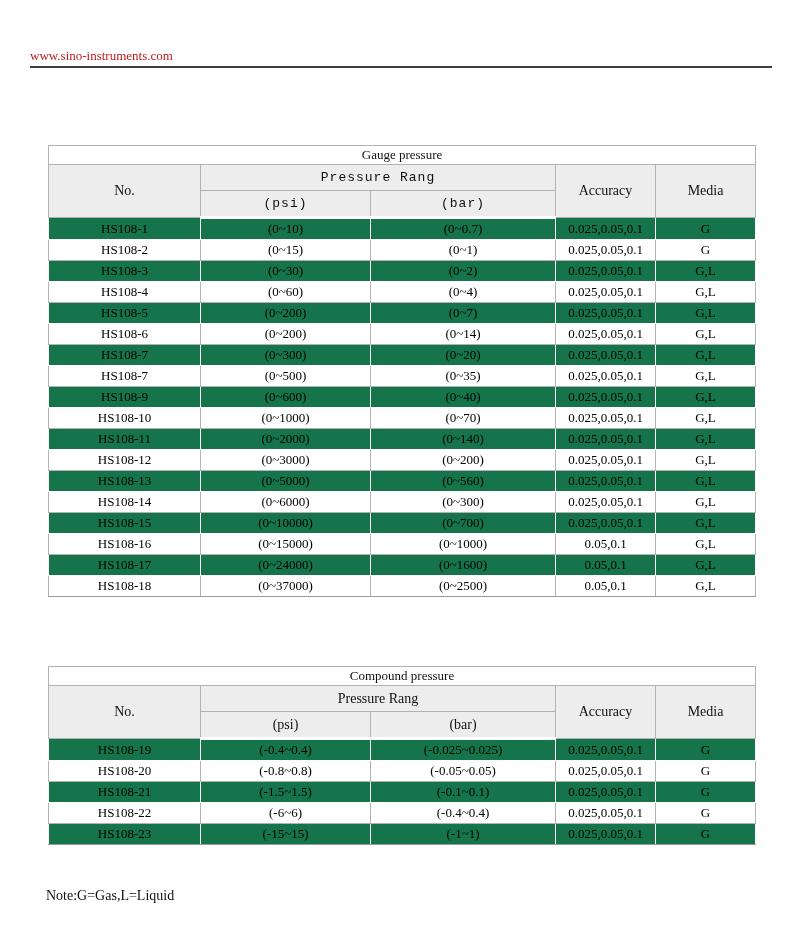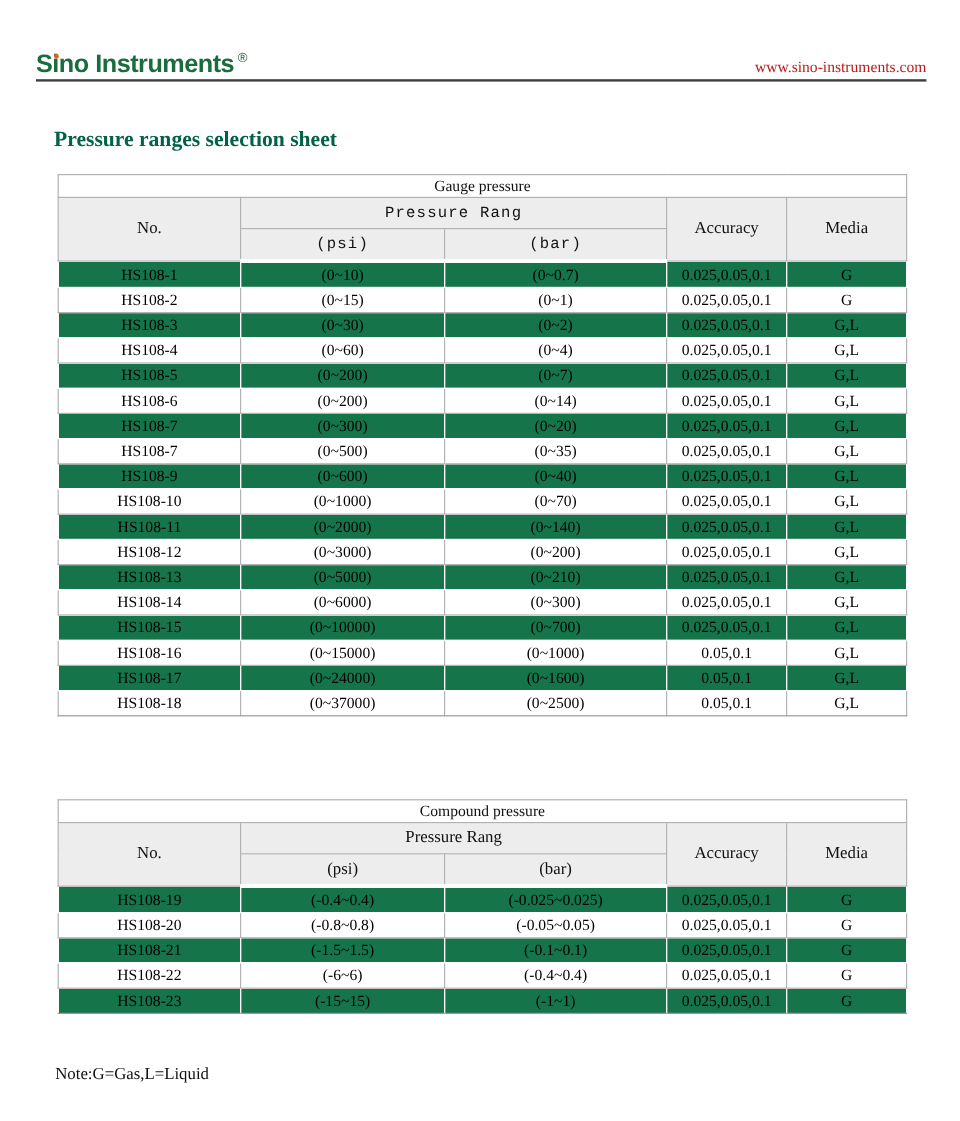--- a/index.html
+++ b/index.html
@@ -40,27 +40,23 @@
   .sheet tbody tr:last-child td{border-bottom-color:#9a9a9a;}
   
   .note{position:absolute;left:46px;top:888px;font-size:14px;color:#101010;text-align:right;}
 </style>
 </head>
 <body>
 
 <div class="page">
 
   <div class="topbar">
-    <div class="logo">
-      <span>Sino Instruments</span><span class="reg">®</span>
-    </div>
     <div class="website">www.sino-instruments.com</div>
   </div>
 
-  <h1 class="page-title">Pressure ranges selection sheet</h1>
 
   <table class="sheet mono-head" style="top:145px;">
     <colgroup>
       <col style="width:152px">
         <col style="width:170px">
         <col style="width:185px">
         <col style="width:100px">
         <col style="width:100px">
     </colgroup>
     <thead>
@@ -159,21 +155,21 @@
         <tr>
           <td>HS108-12</td>
           <td>(0~3000)</td>
           <td>(0~200)</td>
           <td>0.025,0.05,0.1</td>
           <td>G,L</td>
         </tr>
         <tr class="hl">
           <td>HS108-13</td>
           <td>(0~5000)</td>
-          <td>(0~210)</td>
+          <td>(0~560)</td>
           <td>0.025,0.05,0.1</td>
           <td>G,L</td>
         </tr>
         <tr>
           <td>HS108-14</td>
           <td>(0~6000)</td>
           <td>(0~300)</td>
           <td>0.025,0.05,0.1</td>
           <td>G,L</td>
         </tr>

